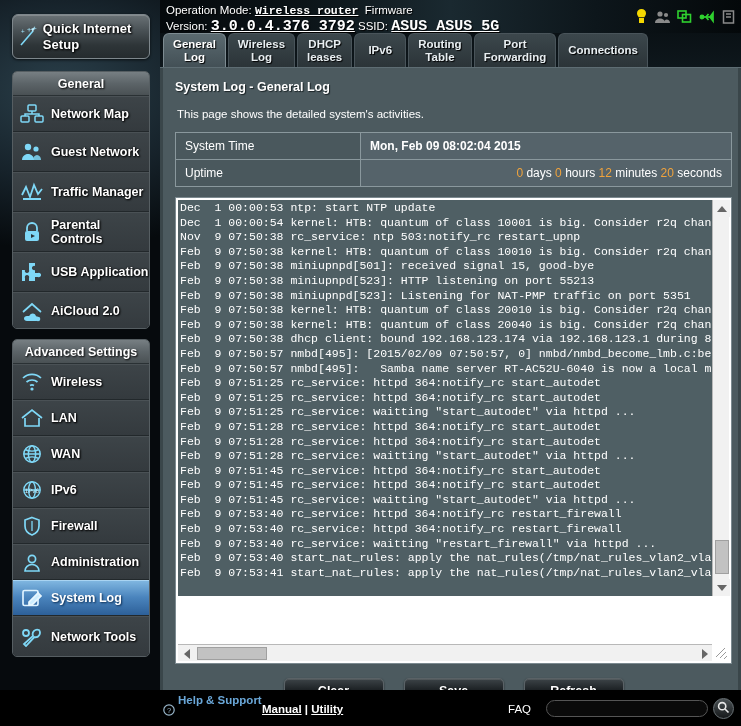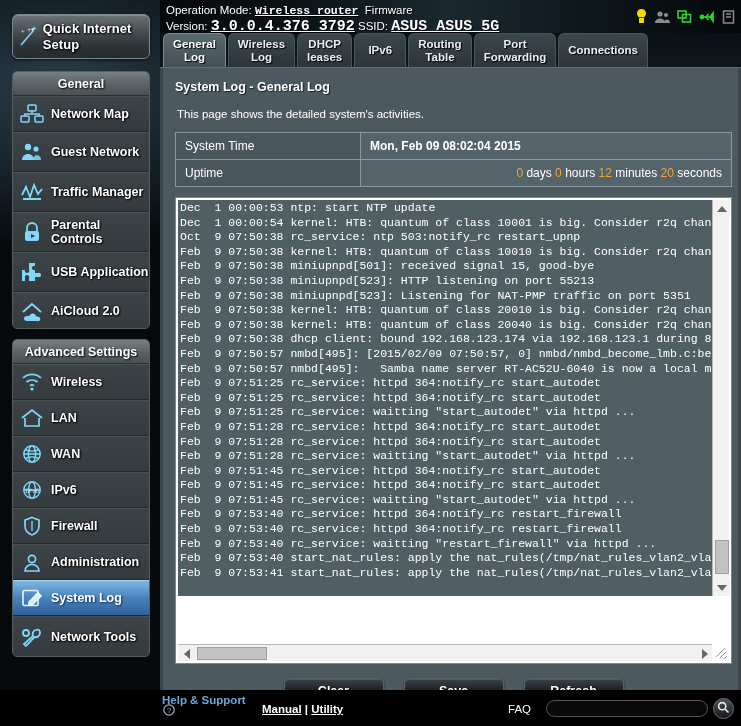--- a/index.html
+++ b/index.html
@@ -261,21 +261,21 @@
   
   #footer {
     position: absolute; left: 0; bottom: 0;
     width: 741px; height: 36px;
     background: #000;
   }
   .help-icon {
     position: absolute; left: 163px; top: 12px;
   }
   .help-text {
-    position: absolute; left: 162px; top: 3px;
+    position: absolute; left: 178px; top: 3px;
     color: #6aa7d8; font-size: 11.5px; font-weight: bold; line-height: 14px;
     cursor: pointer;
   }
   .flinks {
     position: absolute; left: 262px; top: 13px;
     color: #fff; font-size: 11.5px; font-weight: bold;
   }
   .flinks a { color: #fff; text-decoration: underline; cursor: pointer; }
   .faq-label {
     position: absolute; left: 508px; top: 13px;
@@ -615,21 +615,21 @@
             <span>seconds</span>
           </td>
         </tr>
       </tbody>
         </table>
 
       <div class="logwrap">
         <div class="logbox" id="logbox">
             <div class="logline">Dec  1 00:00:53 ntp: start NTP update</div>
             <div class="logline">Dec  1 00:00:54 kernel: HTB: quantum of class 10001 is big. Consider r2q chan</div>
-            <div class="logline">Oct  9 07:50:38 rc_service: ntp 503:notify_rc restart_upnp</div>
+            <div class="logline">Nov  9 07:50:38 rc_service: ntp 503:notify_rc restart_upnp</div>
             <div class="logline">Feb  9 07:50:38 kernel: HTB: quantum of class 10010 is big. Consider r2q chan</div>
             <div class="logline">Feb  9 07:50:38 miniupnpd[501]: received signal 15, good-bye</div>
             <div class="logline">Feb  9 07:50:38 miniupnpd[523]: HTTP listening on port 55213</div>
             <div class="logline">Feb  9 07:50:38 miniupnpd[523]: Listening for NAT-PMP traffic on port 5351</div>
             <div class="logline">Feb  9 07:50:38 kernel: HTB: quantum of class 20010 is big. Consider r2q chan</div>
             <div class="logline">Feb  9 07:50:38 kernel: HTB: quantum of class 20040 is big. Consider r2q chan</div>
             <div class="logline">Feb  9 07:50:38 dhcp client: bound 192.168.123.174 via 192.168.123.1 during 8</div>
             <div class="logline">Feb  9 07:50:57 nmbd[495]: [2015/02/09 07:50:57, 0] nmbd/nmbd_become_lmb.c:be</div>
             <div class="logline">Feb  9 07:50:57 nmbd[495]:   Samba name server RT-AC52U-6040 is now a local m</div>
             <div class="logline">Feb  9 07:51:25 rc_service: httpd 364:notify_rc start_autodet</div>

